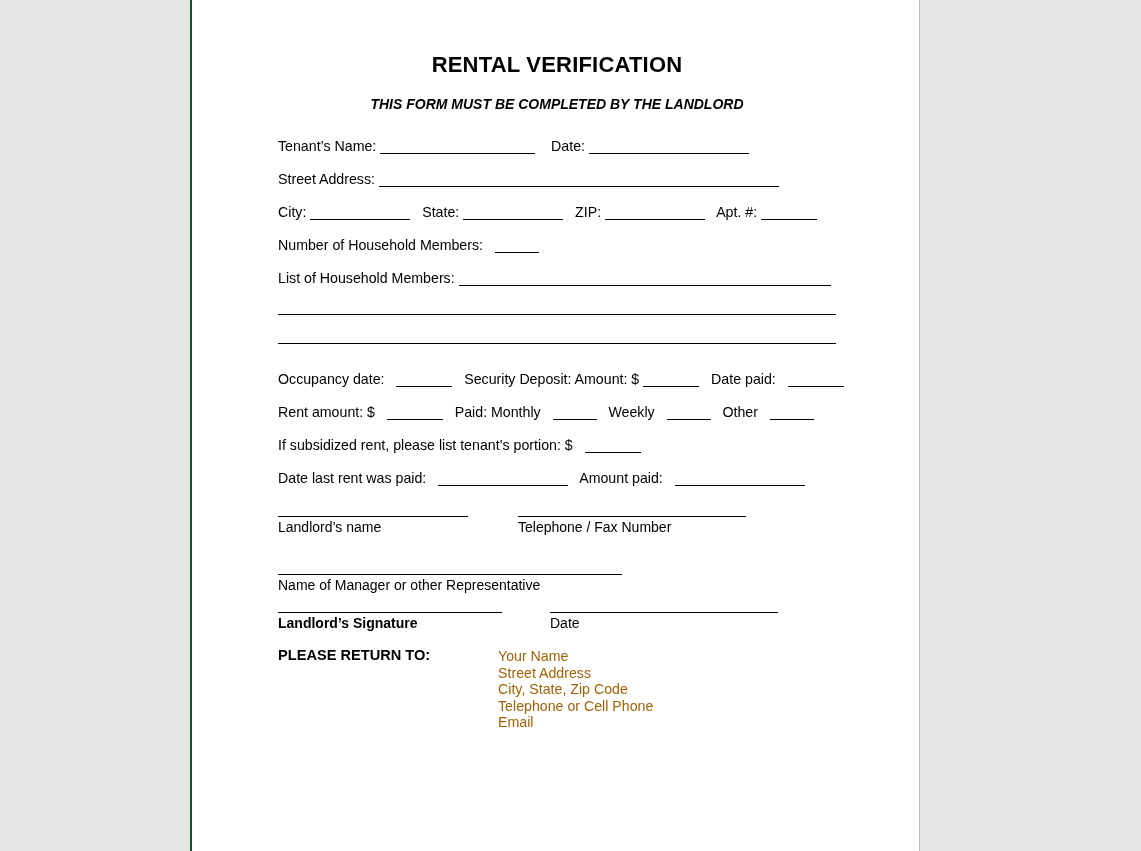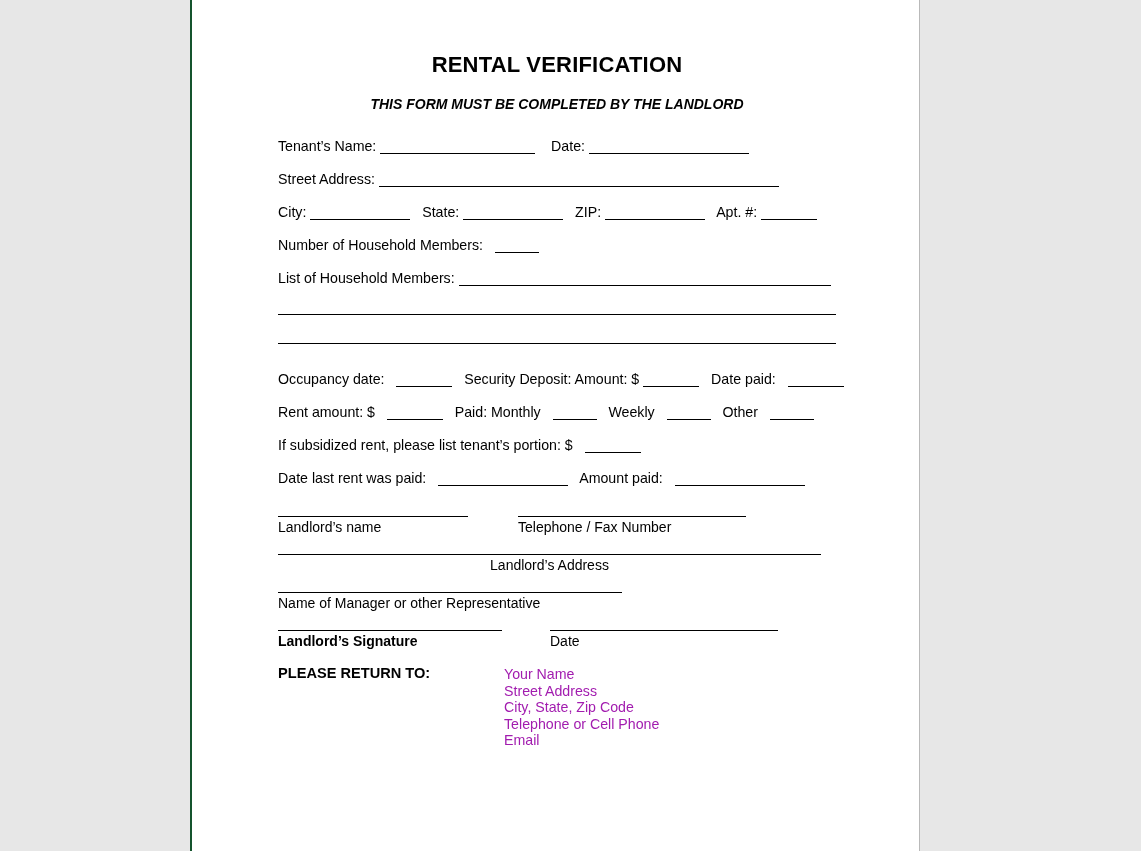--- a/index.html
+++ b/index.html
@@ -129,32 +129,31 @@
   .col-sig-b { width: 228px; }
 
   .addr-line { width: 543px; }
   .mgr-line  { width: 344px; }
 
   
   .return-block {
     display: flex;
     white-space: nowrap;
     margin-top: 18px;
-    gap: 6px;
   }
   .return-label {
     font-weight: bold;
     font-size: 14.6px;
     width: 220px;
     color: #000;
   }
   .return-lines {
     font-size: 14.2px;
     line-height: 16.5px;
-    color: #a21caf;
+    color: #a16207;
   }
   .return-lines div { white-space: nowrap; }
 </style>
 </head>
 <body>
 
 <div id="viewport">
   <div id="page">
     <div id="content">
 
@@ -263,24 +262,20 @@
           </div>
           <div class="col-gap"></div>
           <div class="sig-col col-b">
             <div class="sig-line"></div>
             <div class="sig-cap">Telephone / Fax Number</div>
           </div>
         </div>
 
         <div class="gap-md"></div>
 
-        <div class="sig-col addr-line">
-          <div class="sig-line"></div>
-          <div class="sig-cap center">Landlord’s Address</div>
-        </div>
 
         <div class="gap-md"></div>
 
         <div class="sig-col mgr-line">
           <div class="sig-line"></div>
           <div class="sig-cap">Name of Manager or other Representative</div>
         </div>
 
         <div class="gap-md"></div>
 

